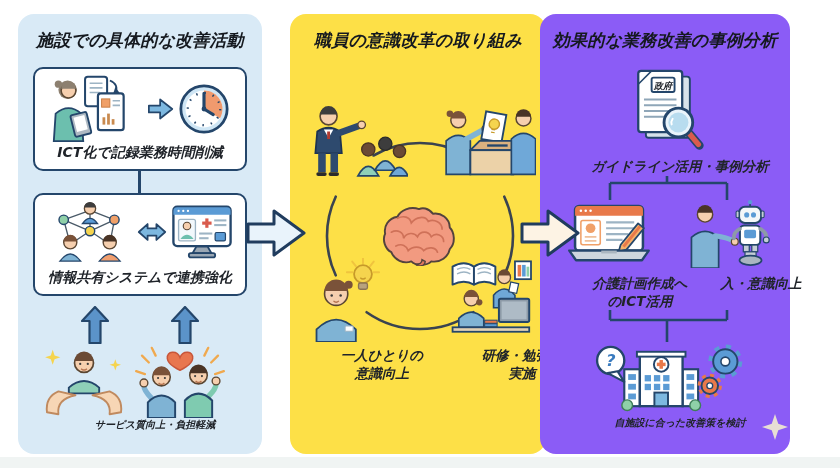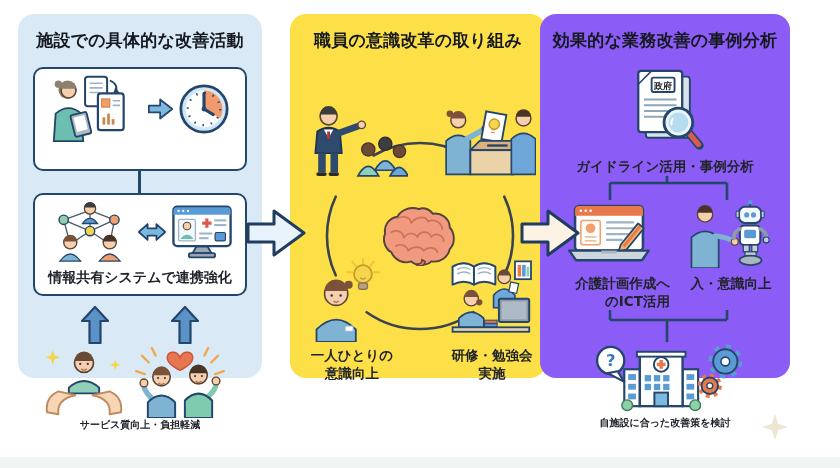--- a/index.html
+++ b/index.html
@@ -1,30 +1,30 @@
 <!DOCTYPE html>
 <html><head>
 <meta charset="utf-8">
 <style>
   html,body{margin:0;padding:0;background:#fff;}
   .stage{position:relative;width:840px;height:468px;background:#ffffff;overflow:hidden;
          font-family:"DejaVu Sans",sans-serif;color:#1d2127;}
-  .panel{position:absolute;top:14px;height:364px;border-radius:16px;}
+  .panel{position:absolute;top:14px;height:440px;border-radius:16px;font-style:italic;}
   .p1{left:18px;width:244px;background:#d9eaf6;}
   .p2{left:290px;width:256px;background:#fde047;}
   .p3{left:540px;width:250px;background:#8b5cf6;}
   .ptitle{position:absolute;top:15px;left:0;right:0;text-align:center;
           font-size:17px;font-weight:bold;color:#15191f;letter-spacing:.2px;}
   .card{position:absolute;left:15px;width:214px;background:#fff;border:2.5px solid #24466b;
         border-radius:10px;display:flex;flex-direction:column;align-items:center;
         justify-content:space-between;padding:6px 4px 7px;box-sizing:border-box;}
   .iconrow{display:flex;align-items:center;gap:5px;}
   .cardlbl{font-size:14px;font-weight:bold;color:#20242a;white-space:nowrap;}
   .lbl{position:absolute;text-align:center;font-weight:bold;font-size:13.5px;
-       line-height:1.34;color:#20242a;white-space:nowrap;}
+       line-height:1.34;color:#20242a;white-space:nowrap;padding-left:30px;}
   .lbl14{font-size:10px;}
   .vline{position:absolute;background:#24466b;}
   svg{display:block;}
   .abs{position:absolute;}
   .botstrip{position:absolute;left:0;top:457px;width:840px;height:11px;background:#f0f4f3;}
 </style>
 </head>
 <body>
 
 <div class="stage">
@@ -60,20 +60,21 @@
         </svg>
         <svg width="50" height="50" viewBox="0 0 54 54">
           <circle cx="27" cy="27" r="25" fill="#cfe6f5" stroke="#24466b" stroke-width="3"></circle>
           <circle cx="27" cy="27" r="20" fill="#fff"></circle>
           <path d="M27,27 L27,7 A20,20 0 0 1 44.3,37 Z" fill="#f09a6e"></path>
           <circle cx="27" cy="27" r="17.5" fill="none" stroke="#24466b" stroke-width="2.4" stroke-dasharray="1.6 7.56"></circle>
           <path d="M27,27 L27,10 M27,27 L37,33" stroke="#24466b" stroke-width="3.4" stroke-linecap="round" fill="none"></path>
           <circle cx="27" cy="27" r="2.6" fill="#24466b"></circle>
         </svg>
       </div>
+      <div class="cardlbl">ICT化で記録業務時間削減</div>
     </div>
 
     <div class="vline" style="left:120px;top:157px;width:3px;height:22px;"></div>
 
     <div class="card" style="top:179px;height:103px;">
       <div class="iconrow">
         <svg width="84" height="62" viewBox="0 0 86 66">
           <path d="M43,10 L15,20 M43,10 L69,20 M43,10 L43,32 M15,20 L43,32 M69,20 L43,32 M15,20 L22,46 M69,20 L64,46 M43,32 L22,46 M43,32 L64,46" stroke="#4a5a68" stroke-width="1.4" fill="none"></path>
           <circle cx="15" cy="20" r="5" fill="#8fd0a8" stroke="#24466b" stroke-width="1.5"></circle>
           <circle cx="69" cy="20" r="5" fill="#f0a068" stroke="#24466b" stroke-width="1.5"></circle>
@@ -299,21 +300,21 @@
         <circle cx="25" cy="7" r="1.3" fill="#fff"></circle>
       <rect x="15" y="17" width="20" height="25" rx="2" fill="#fff" stroke="#f0a068" stroke-width="1.6"></rect>
       <circle cx="25" cy="25" r="5" fill="#f0a068"></circle>
       <path d="M19,34 H31 M19,38 H31" stroke="#f0c09a" stroke-width="1.8" fill="none"></path>
       <path d="M41,19 H70 M41,25 H70 M41,31 H64 M41,37 H58" stroke="#9db4c4" stroke-width="2.2" fill="none"></path>
       <path d="M56,42 L74,20 L80,25 L62,47 L54,49 Z" fill="#f5b36b" stroke="#24466b" stroke-width="1.8" stroke-linejoin="round"></path>
       <path d="M59,44 L76,23" stroke="#e8794a" stroke-width="3"></path>
       <path d="M3,48 H85 L78,58 H10 Z" fill="#cdd6dd" stroke="#24466b" stroke-width="2.4" stroke-linejoin="round"></path>
       <rect x="36" y="48" width="16" height="3" fill="#aab6c0"></rect>
     </svg>
-    <div class="lbl" style="left:10px;top:260px;width:120px;text-align:right;">
+    <div class="lbl" style="left:10px;top:260px;width:120px;">
       <div>介護計画作成へ</div>
       <div>のICT活用</div>
     </div>
 
     <svg class="abs" style="left:146px;top:186px;" width="84" height="68" viewBox="0 0 98 80">
       <circle cx="22" cy="17" r="9" fill="#f6cfae" stroke="#5a4632" stroke-width="1.7"></circle>
       <path d="M13,15 A9,9 0 0 1 31,15 Z" fill="#4a3426"></path>
       <path d="M6,44 Q22,30 38,44 L38,80 H6 Z" fill="#7fb3d4" stroke="#24466b" stroke-width="2"></path>
       <path d="M34,42 Q48,44 55,48" stroke="#7fb3d4" stroke-width="6" stroke-linecap="round" fill="none"></path>
       <circle cx="57" cy="49" r="4" fill="#f6cfae" stroke="#5a4632" stroke-width="1.4"></circle>

